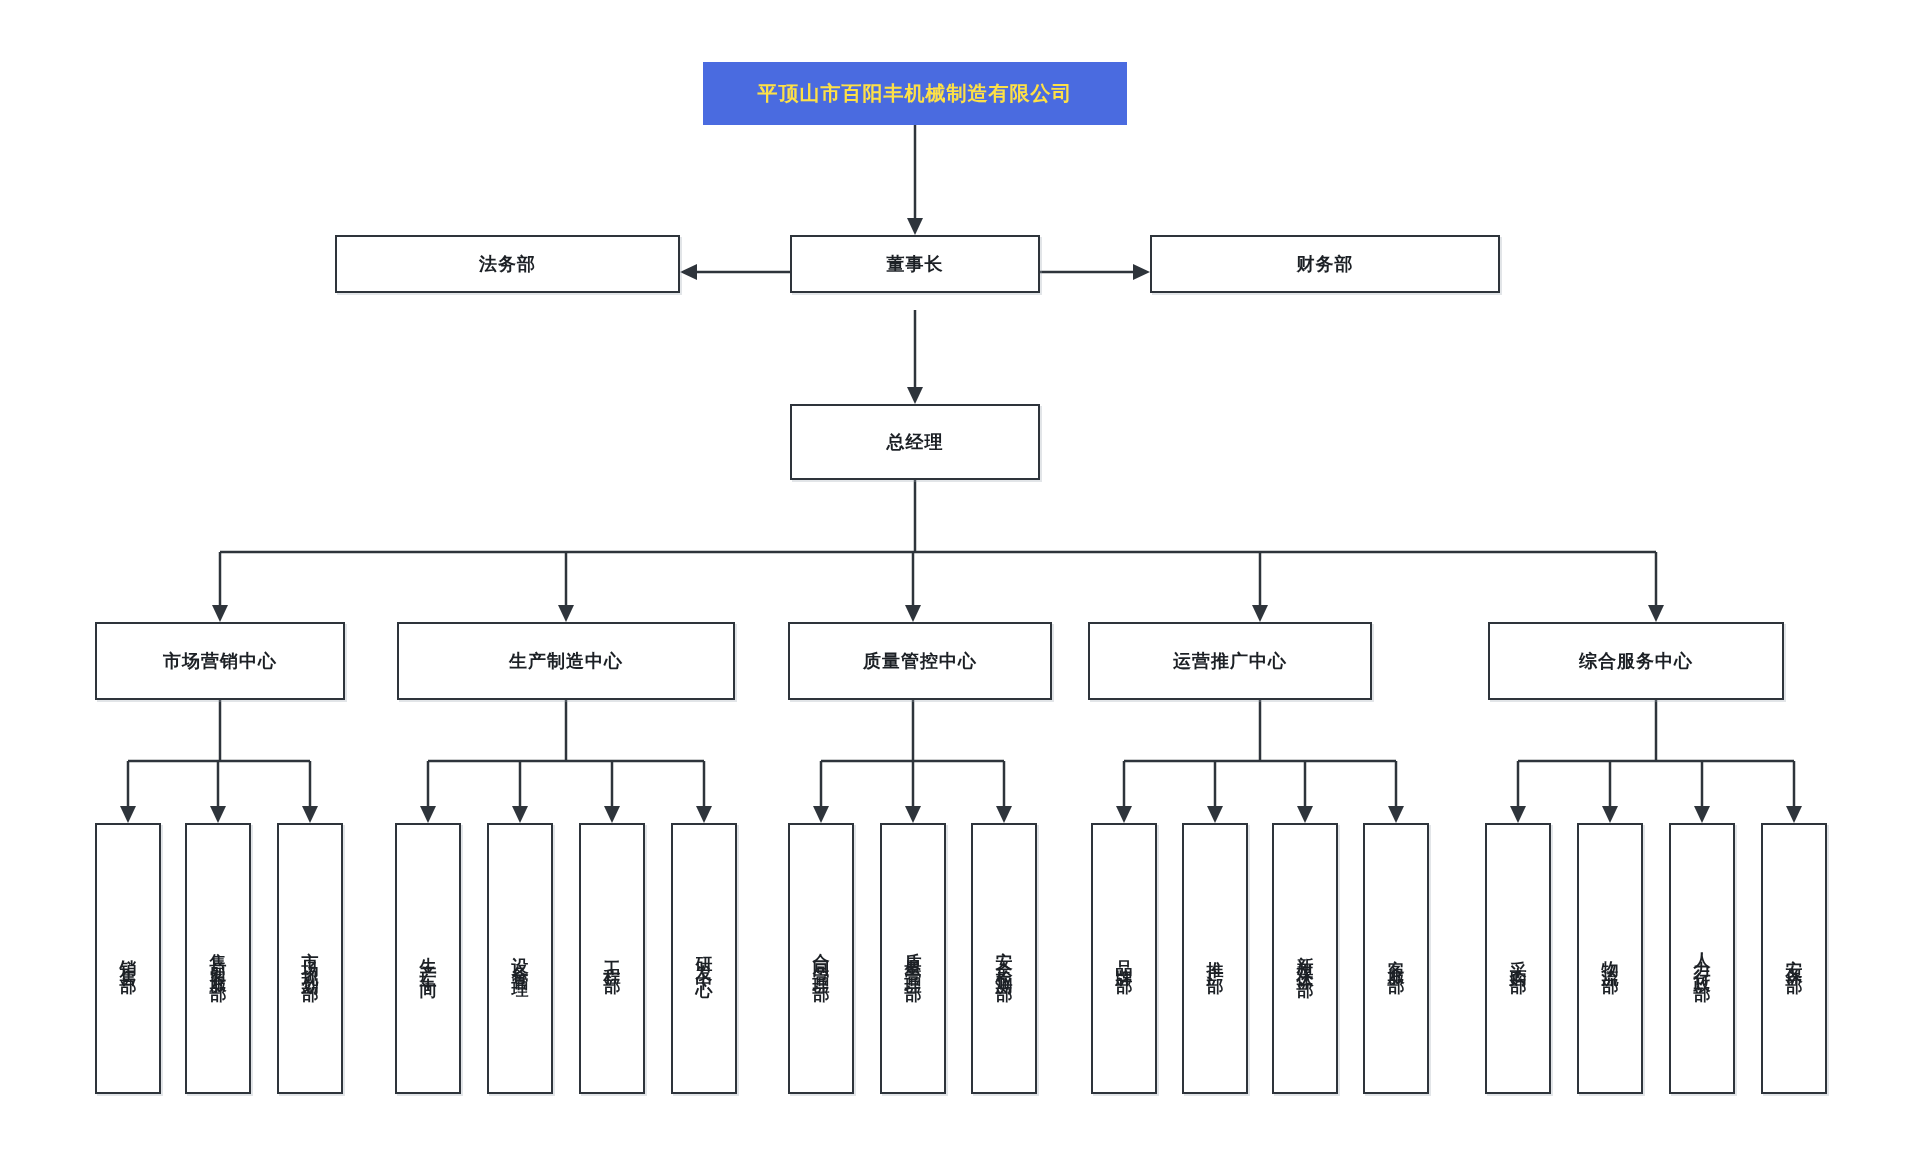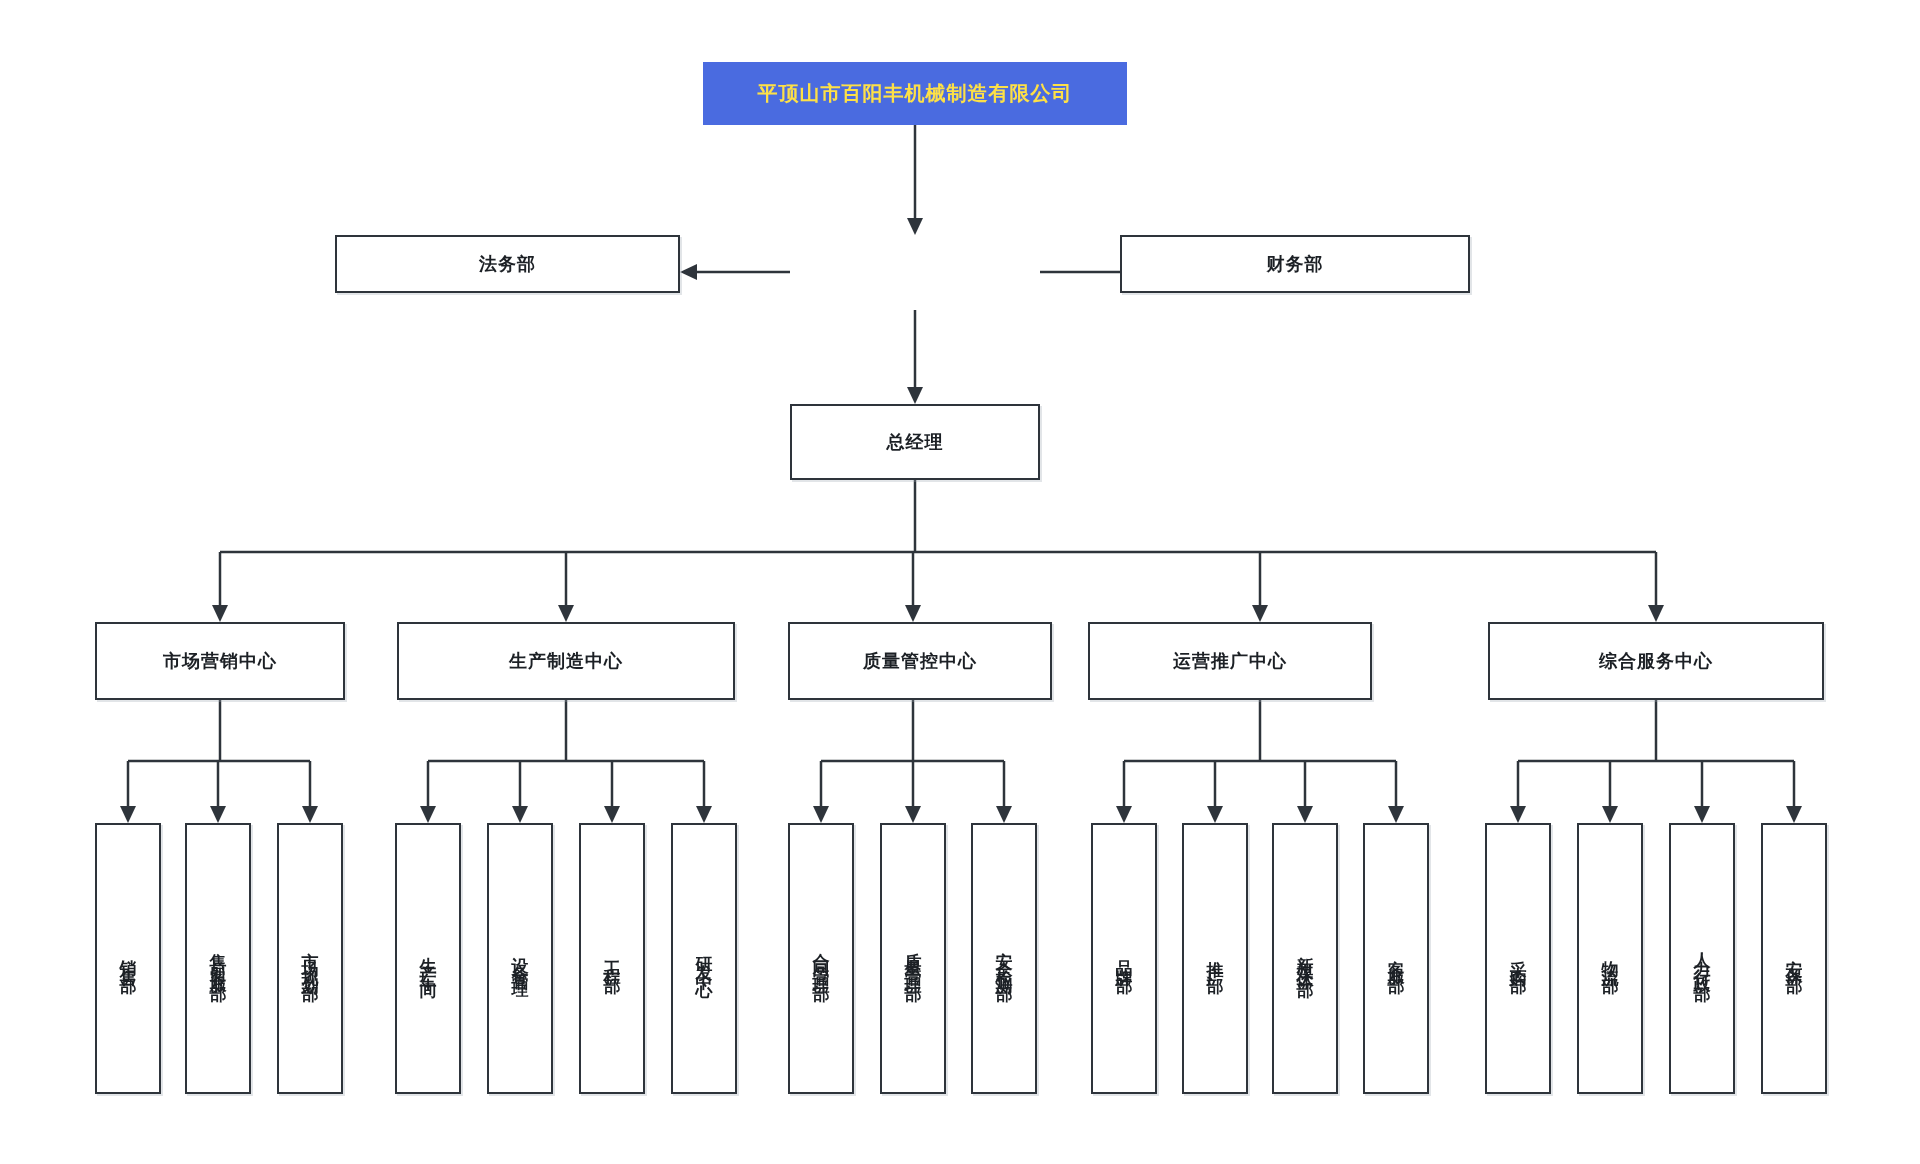--- a/index.html
+++ b/index.html
@@ -16,28 +16,28 @@
     color:#1c2025;font-weight:700;font-size:18px;letter-spacing:1px;
   }
   .node.root{
     left:703px;top:62px;width:424px;height:63px;
     background:#4a6be0;border:none;box-shadow:none;
     color:#fde047;font-size:20px;letter-spacing:1px;
   }
   .node.lvl2{top:235px;height:58px;}
   .node.legal{left:335px;width:345px;}
   .node.chairman{left:790px;width:250px;}
-  .node.finance{left:1120px;width:350px;}
+  .node.finance{left:1150px;width:350px;}
   .node.gm{left:790px;top:404px;width:250px;height:76px;}
   .node.center{top:622px;height:78px;}
   .node.c1{left:95px;width:250px;}
   .node.c2{left:397px;width:338px;}
   .node.c3{left:788px;width:264px;}
   .node.c4{left:1088px;width:284px;}
-  .node.c5{left:1488px;width:336px;}
+  .node.c5{left:1488px;width:296px;}
   .node.leaf{top:823px;width:66px;height:271px;font-size:17px;}
   .vtext{
     writing-mode:vertical-rl;text-orientation:upright;
     letter-spacing:8px;line-height:1;white-space:nowrap;
   }
 </style>
 </head>
 <body>
 
 <div class="canvas">
@@ -115,20 +115,23 @@
     </g>
   </svg>
 
   <div class="node root">
     <span>平顶山市百阳丰机械制造有限公司</span>
   </div>
 
   <div class="node lvl2 legal">
     <span>法务部</span>
   </div>
+  <div class="node lvl2 chairman">
+    <span>董事长</span>
+  </div>
   <div class="node lvl2 finance">
     <span>财务部</span>
   </div>
 
   <div class="node center c1">
     <span>市场营销中心</span>
   </div>
 
   <div class="node gm">
     <span>总经理</span>

